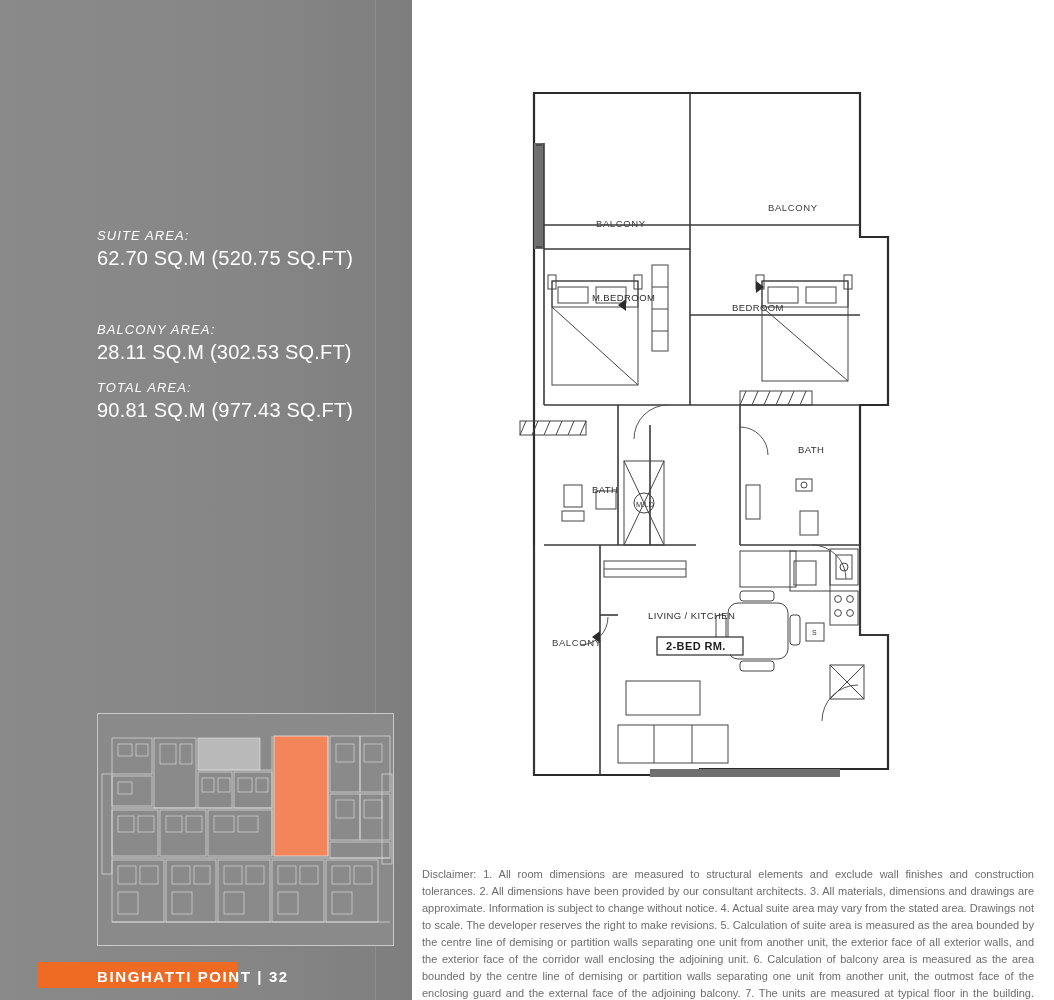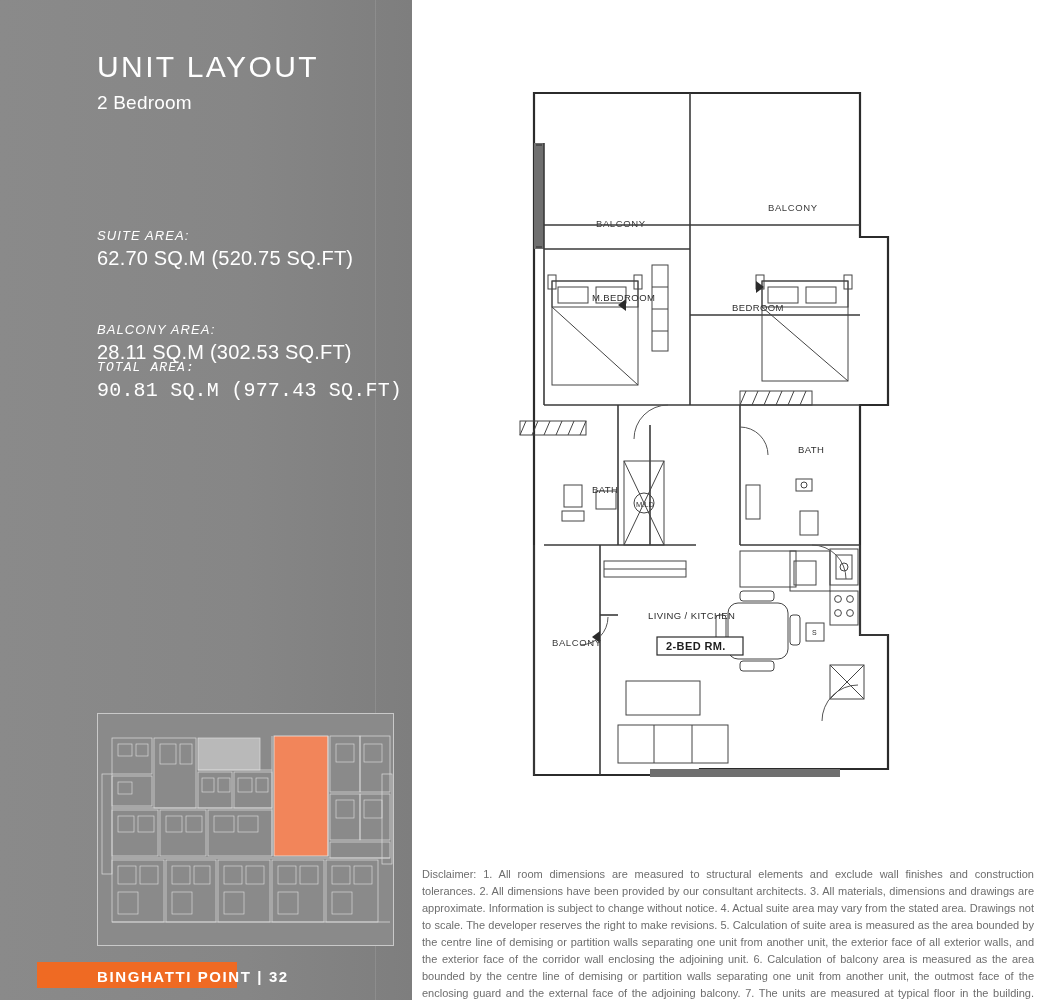--- a/index.html
+++ b/index.html
@@ -43,21 +43,21 @@
   .area-label {
     color:#ffffff; font-size:13px; font-style:italic;
     letter-spacing:1.1px; font-weight:400;
   }
   .area-value {
     color:#ffffff; font-size:20px; font-weight:400;
     margin-top:4px; letter-spacing:0.2px;
   }
   #suite-area-group   { top:228px; }
   #balcony-area-group { top:294px;margin-top:28px; }
-  #total-area-group   { top:360px;font-family:Liberation Mono, monospace; }
+  #total-area-group   { top:380px; }
 
   
   #key-plan {
     position:absolute; left:97px; top:713px;
     width:297px; height:233px;
     border:1px solid #c9c9c9;
     background:#8a8a8a;
     overflow:hidden;
   }
 
@@ -88,24 +88,20 @@
     text-align:justify;
   }
 </style>
 </head>
 <body>
 
 <div id="left-panel">
   <div id="left-panel-inner"></div>
   <div id="panel-seam"></div>
 
-  <div id="title-block">
-    <div id="unit-title">UNIT LAYOUT</div>
-    <div id="unit-subtitle">2 Bedroom</div>
-  </div>
 
   <div class="area-group" id="suite-area-group">
     <div class="area-label">SUITE AREA:</div>
     <div class="area-value">62.70 SQ.M (520.75 SQ.FT)</div>
   </div>
 
   <div class="area-group" id="balcony-area-group">
     <div class="area-label">BALCONY AREA:</div>
     <div class="area-value">28.11 SQ.M (302.53 SQ.FT)</div>
   </div>

